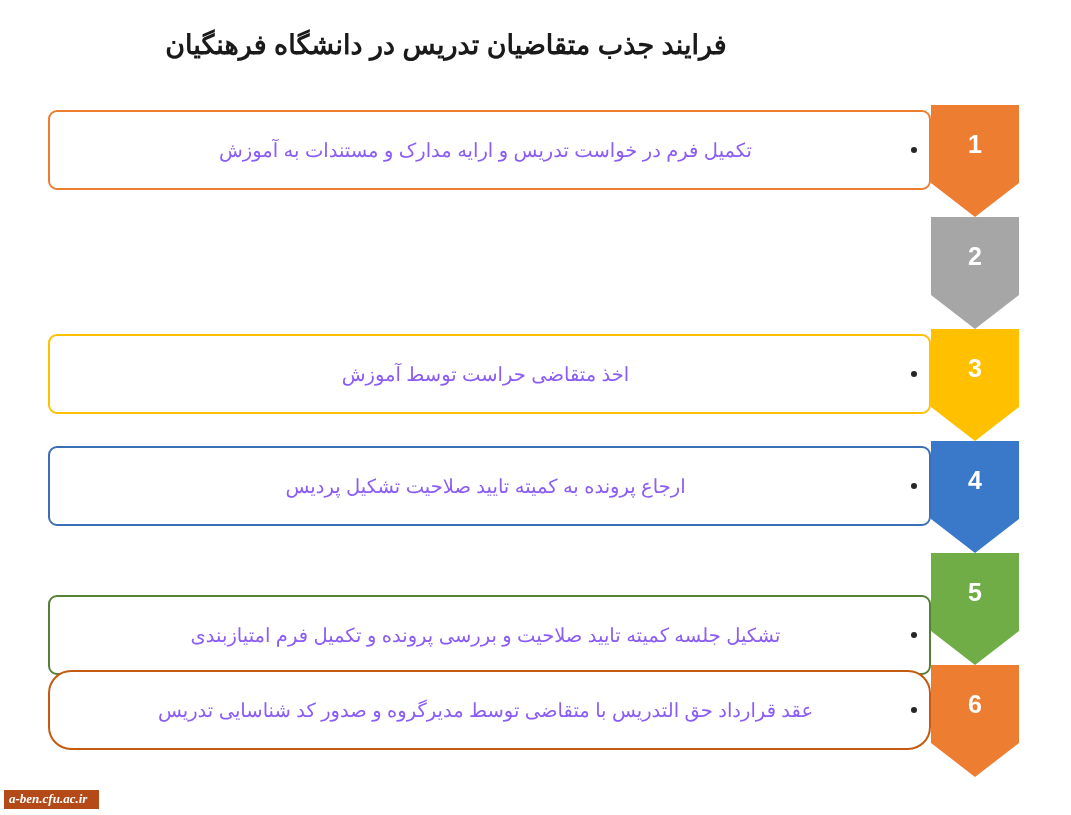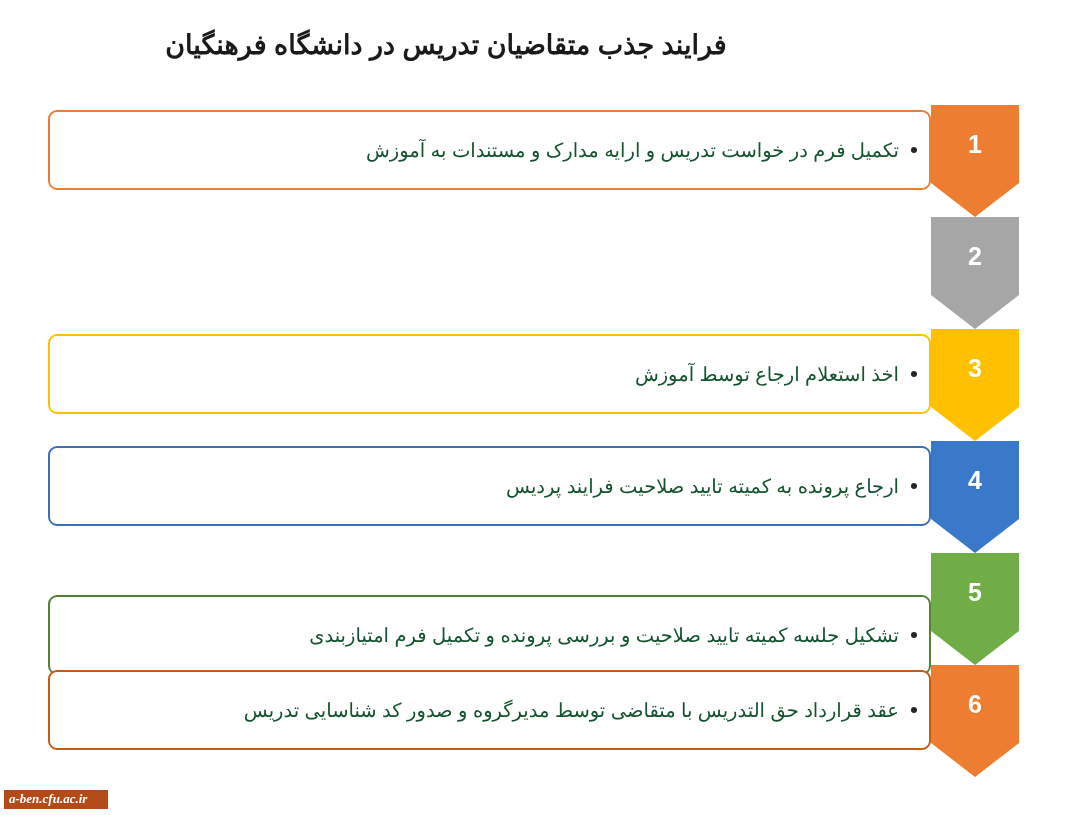--- a/index.html
+++ b/index.html
@@ -103,38 +103,38 @@
     transform: translateY(-50%);
     width: 6px;
     height: 6px;
     border-radius: 50%;
     background: #262626;
   }
   .card .text {
     width: 100%;
     padding: 0 30px 0 22px;
     box-sizing: border-box;
-    text-align: right;
+    text-align: center;
     direction: rtl;
     font-size: 19.5px;
-    color: #14532d;
+    color: #8b5cf6;
     line-height: 1.55;
   }
 
   #footer-watermark {
     position: absolute;
     left: 4px;
     bottom: 6px;
     font-family: "Liberation Serif", serif;
     font-size: 13px;
     font-weight: bold;
     font-style: italic;
     color: #ffffff;
     background: #b34a18;
-    padding: 1px 21px 2px 5px;
+    padding: 1px 12px 2px 5px;
     direction: ltr;
     letter-spacing: 0px;
   }
 </style>
 </head>
 <body>
 
 <div id="page-title">فرایند جذب متقاضیان تدریس در دانشگاه فرهنگیان</div>
 
 <div id="flow">
@@ -157,51 +157,51 @@
       </div>
     </div>
     <div class="step-row">
       <div class="chevron">
         <div class="body" style="background: rgb(255, 192, 0);"></div>
         <div class="point" style="border-top-color: rgb(255, 192, 0);"></div>
         <div class="num">3</div>
       </div>
       <div class="card" style="border-color: rgb(255, 192, 0);">
         <span class="bullet"></span>
-        <div class="text">اخذ استعلام ارجاع توسط آموزش</div>
+        <div class="text">اخذ متقاضی حراست توسط آموزش</div>
       </div>
     </div>
     <div class="step-row">
       <div class="chevron">
         <div class="body" style="background: rgb(58, 120, 201);"></div>
         <div class="point" style="border-top-color: rgb(58, 120, 201);"></div>
         <div class="num">4</div>
       </div>
       <div class="card" style="border-color: rgb(58, 111, 181);">
         <span class="bullet"></span>
-        <div class="text">ارجاع پرونده به کمیته تایید صلاحیت فرایند پردیس</div>
+        <div class="text">ارجاع پرونده به کمیته تایید صلاحیت تشکیل پردیس</div>
       </div>
     </div>
     <div class="step-row">
       <div class="chevron">
         <div class="body" style="background: rgb(112, 173, 71);"></div>
         <div class="point" style="border-top-color: rgb(112, 173, 71);"></div>
         <div class="num">5</div>
       </div>
       <div class="card" style="border-color: rgb(84, 130, 53); margin-top: 37px;">
         <span class="bullet"></span>
         <div class="text">تشکیل جلسه کمیته تایید صلاحیت و بررسی پرونده و تکمیل فرم امتیازبندی</div>
       </div>
     </div>
     <div class="step-row">
       <div class="chevron">
         <div class="body" style="background: rgb(237, 125, 49);"></div>
         <div class="point" style="border-top-color: rgb(237, 125, 49);"></div>
         <div class="num">6</div>
       </div>
-      <div class="card" style="border-color: rgb(197, 90, 17);">
+      <div class="card" style="border-color: rgb(197, 90, 17); border-radius: 23px;">
         <span class="bullet"></span>
         <div class="text">عقد قرارداد حق التدریس با متقاضی توسط مدیرگروه و صدور کد شناسایی تدریس</div>
       </div>
     </div>
   </div>
 
 <div id="footer-watermark">a-ben.cfu.ac.ir</div>
 
 </body></html>

